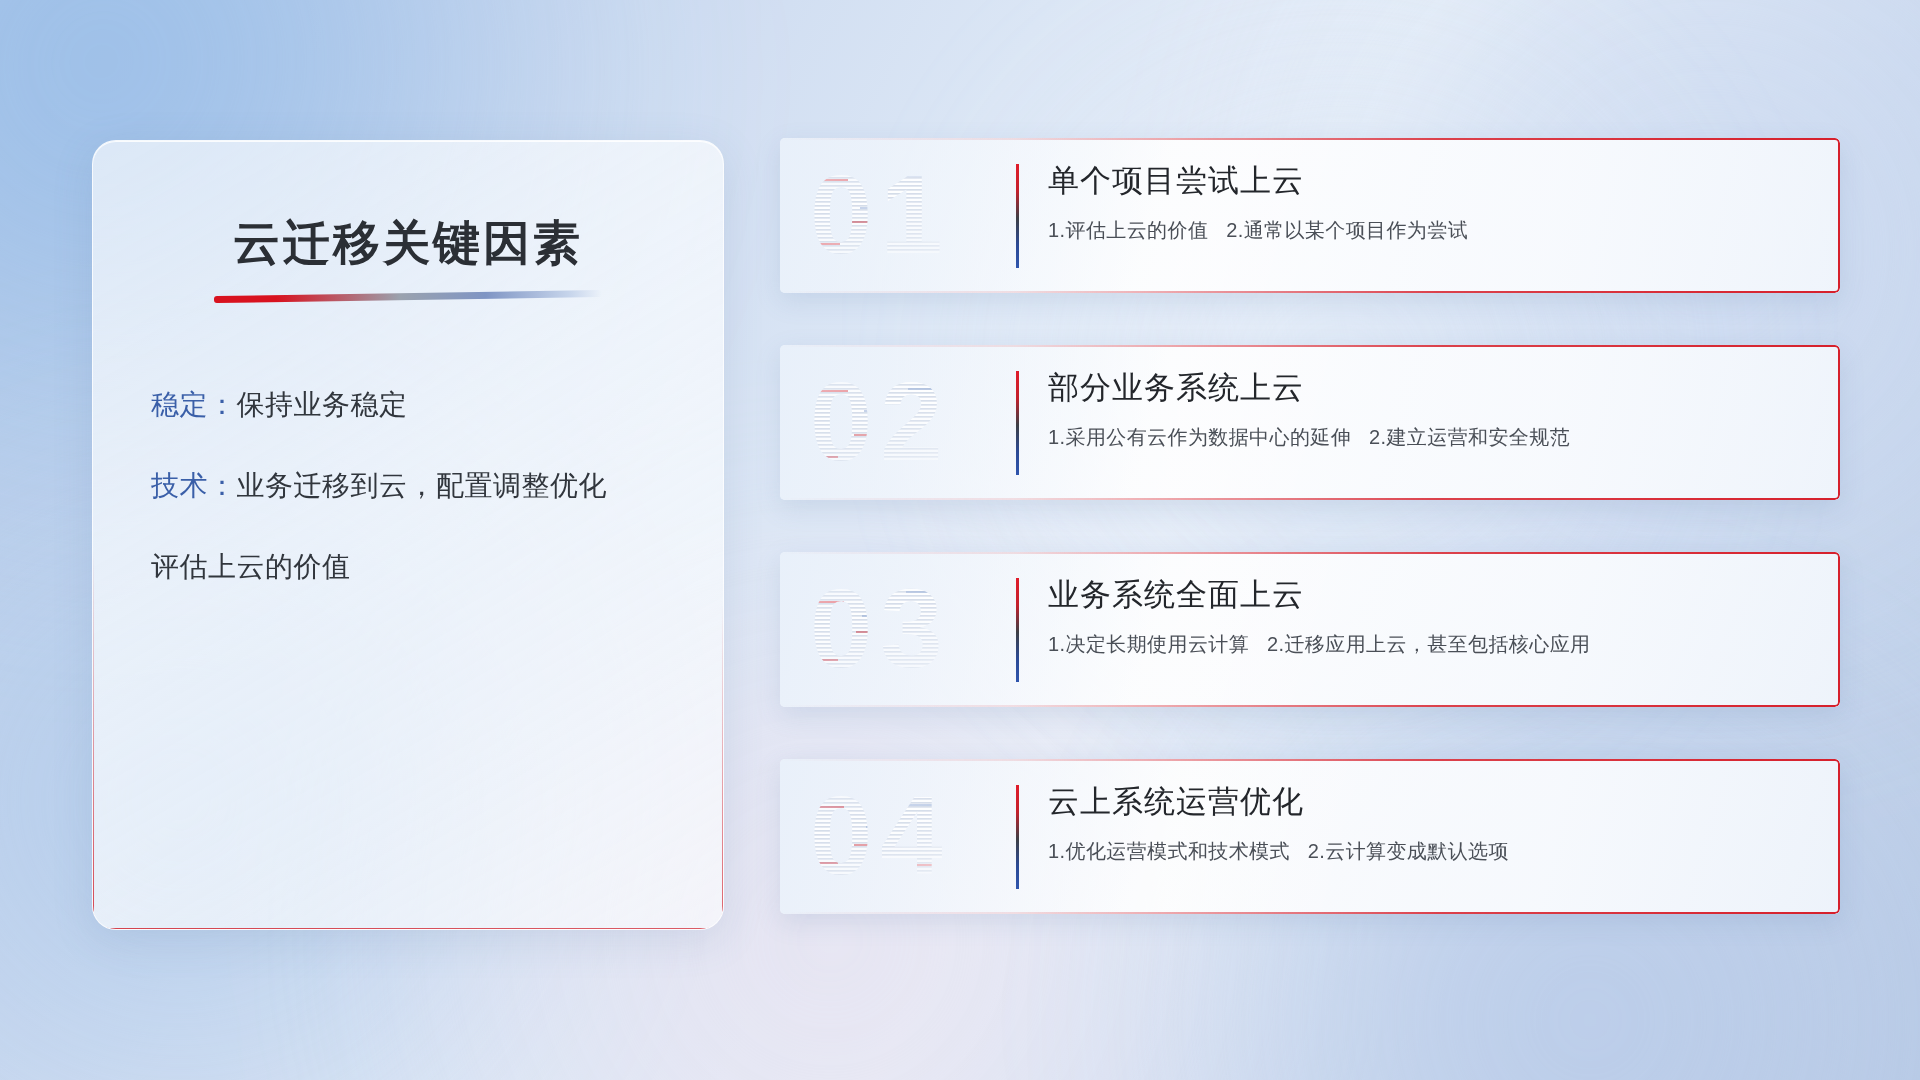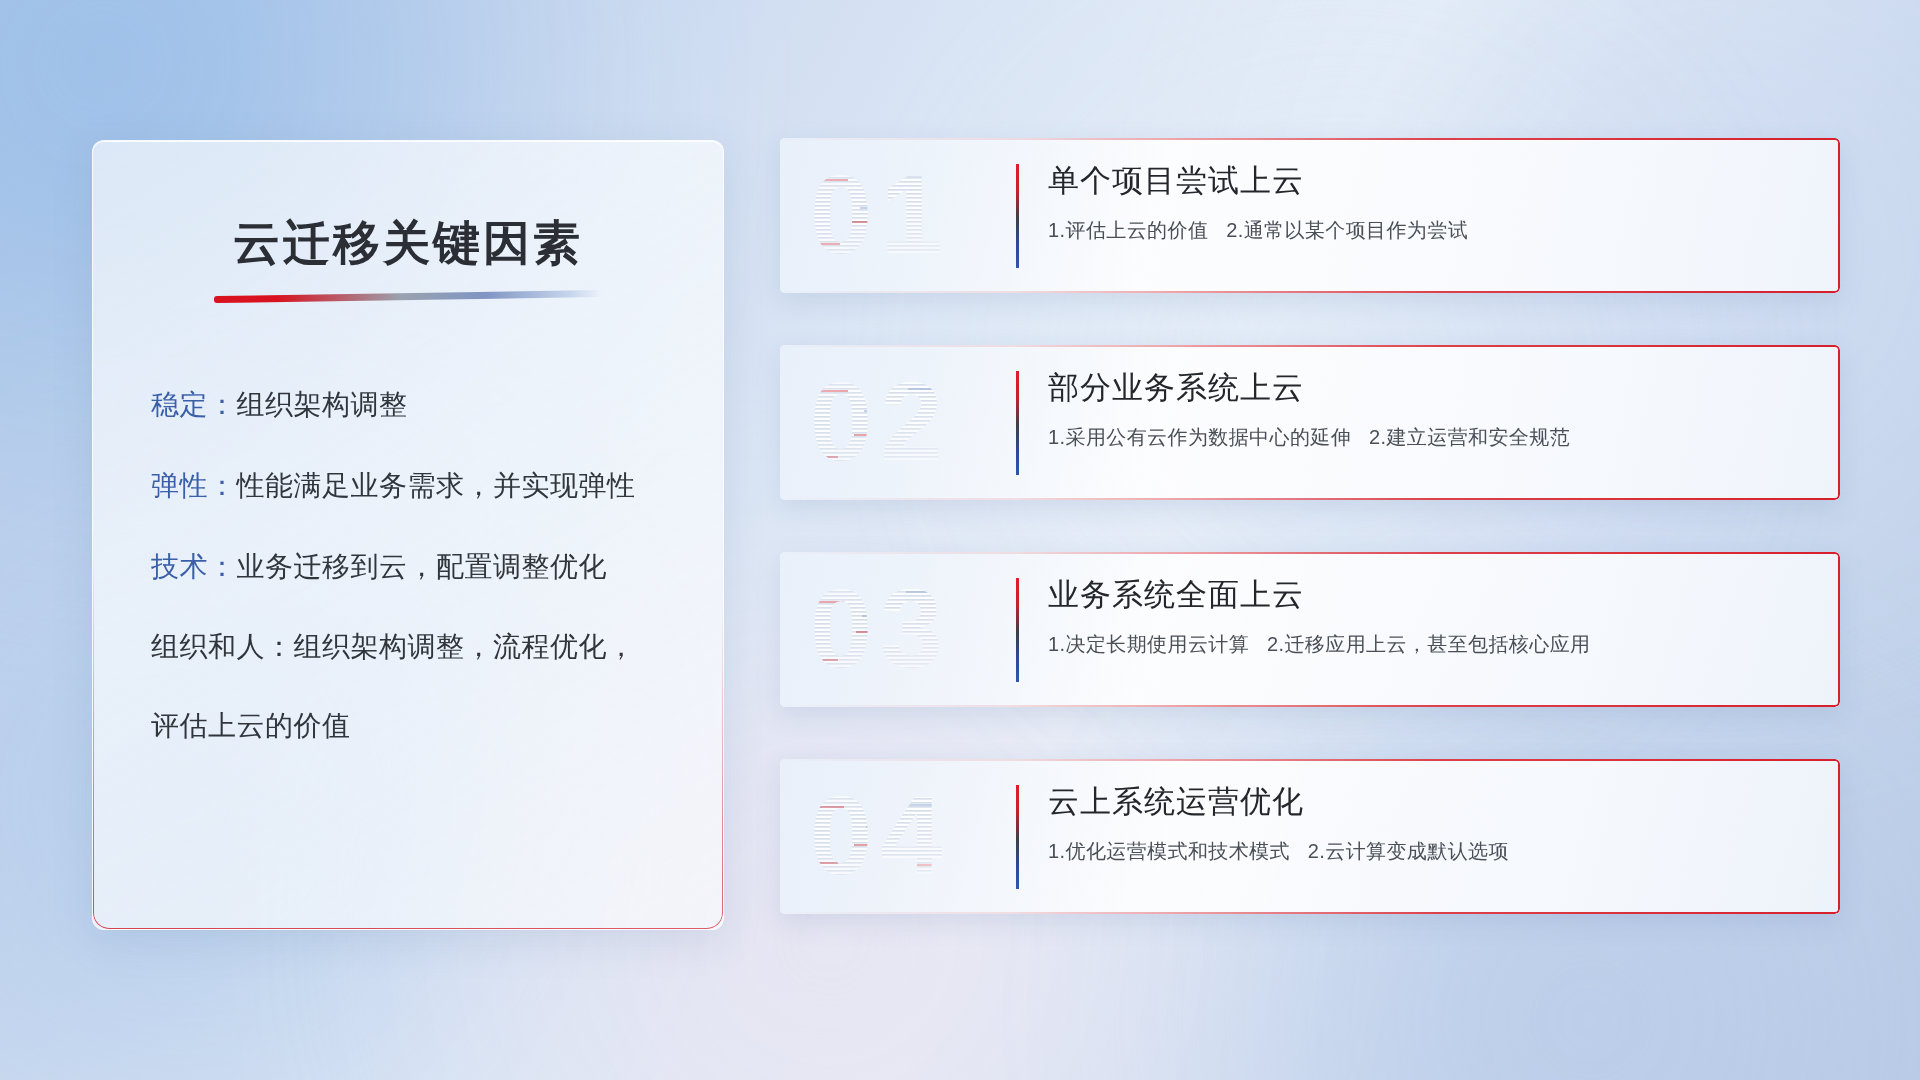--- a/index.html
+++ b/index.html
@@ -30,21 +30,21 @@
             background:radial-gradient(circle at 50% 50%,#b6c9e8 0%,rgba(182,201,232,0) 72%); opacity:.85; }
   .blob-f { left:980px; top:60px; width:720px; height:620px;
             background:radial-gradient(circle at 50% 50%,#dfe9f7 0%,rgba(223,233,247,0) 70%); opacity:.75; }
 
   
   .stage { position:absolute; inset:0; }
 
   
   .left-card {
     position:absolute; left:92px; top:140px; width:632px; height:790px;
-    border-radius:12px;
+    border-radius:24px;
     background:linear-gradient(150deg,rgba(255,255,255,.62) 0%,rgba(248,251,254,.74) 45%,rgba(255,255,255,.58) 100%);
     box-shadow:0 10px 40px rgba(92,124,170,.16), inset 0 1px 0 rgba(255,255,255,.85);
     border:1px solid rgba(255,255,255,.72);
     overflow:hidden;
   }
   .left-card::after{
     content:""; position:absolute; inset:0; border-radius:16px; pointer-events:none;
     border:1.6px solid transparent;
     background:linear-gradient(185deg,rgba(255,255,255,0) 55%,rgba(209,36,48,.85) 100%) border-box;
     -webkit-mask:linear-gradient(#000 0 0) padding-box, linear-gradient(#000 0 0);
@@ -130,35 +130,29 @@
 <div class="stage">
 
   <div class="left-card">
     <div class="left-inner">
       <div class="panel-title">云迁移关键因素</div>
       <div class="title-rule"></div>
 
       <div class="factor-list">
 
         <div class="factor-row">
-          <span class="factor-key">稳定：</span><span>组织架构调整</span>
+          <span class="factor-key">稳定：</span><span>保持业务稳定</span>
         </div>
 
-        <div class="factor-row">
-          <span class="factor-key">弹性：</span><span>性能满足业务需求，并实现弹性</span>
-        </div>
 
 
         <div class="factor-row">
           <span class="factor-key">技术：</span><span>业务迁移到云，配置调整优化</span>
         </div>
 
-        <div class="factor-row wrap">
-          <span class="factor-key plain">组织和人：</span><span>组织架构调整，流程优化，</span>
-        </div>
         <div class="factor-row wrap" style="margin-top:40px;">
           <span>评估上云的价值</span>
         </div>
 
       </div>
     </div>
   </div>
 
   <div class="cards">
 

